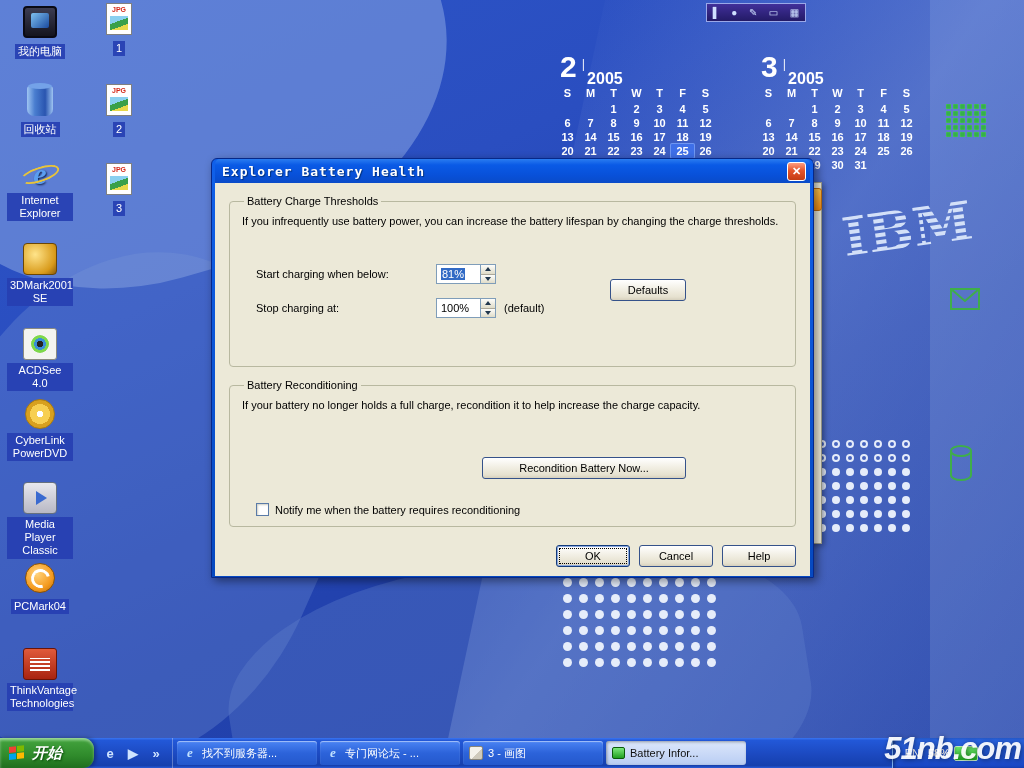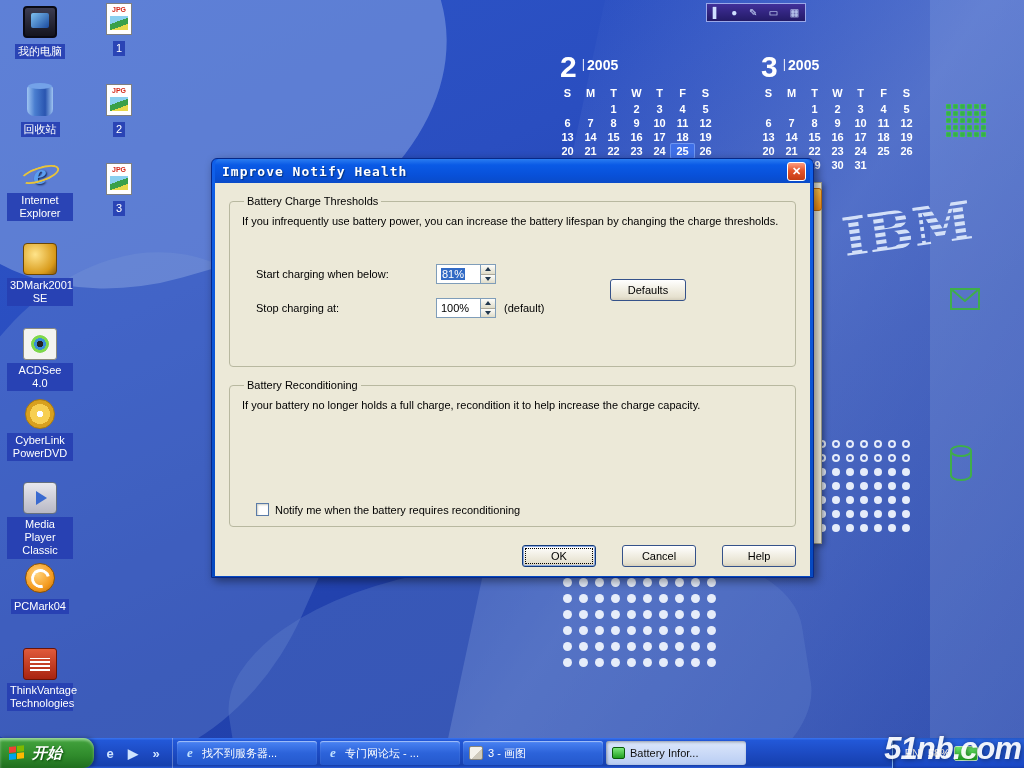--- a/index.html
+++ b/index.html
@@ -21,21 +21,21 @@
   .float-toolbar{position:absolute;left:706px;top:3px;width:100px;height:19px;z-index:3;
     background:linear-gradient(#41309a,#231a66);border:1px solid #9aa8e8;
     display:flex;align-items:center;justify-content:space-around;cursor:default}
   .ft-icon{color:#cfe0ff;font-size:10px;line-height:1}
 
   
   .cal-month{position:absolute;top:52px;color:#fff;z-index:2}
   .cal-head{display:flex;align-items:flex-start;height:34px;margin-left:4px}
   .cal-num{font-size:30px;font-weight:bold;line-height:30px}
   .cal-sep{font-size:13px;margin:4px 2px 0 5px;opacity:.85}
-  .cal-year{font-size:14px;margin-top:5px;font-weight:bold}
+  .cal-year{font-size:16px;margin-top:18px;font-weight:bold}
   .cal-row{display:flex}
   .cal-dayhead{margin-bottom:2px}
   .cal-cell{width:23px;height:14px;font-size:11px;font-weight:bold;text-align:center;line-height:14px}
   .cal-cell.hl{background:#3e6fe8;border-radius:1px;box-shadow:0 0 0 1px #6f97f2}
 
   
   .ibm-logo{position:absolute;left:838px;top:194px;z-index:2;transform:rotate(-8deg);opacity:.95}
   .green-grid{position:absolute;left:946px;top:104px;z-index:2;display:grid;grid-template-columns:repeat(6,5px);gap:2px}
   .gg-cell{width:5px;height:5px;background:#35b04a;box-shadow:inset 0 0 1px #9af2a6}
   .wall-svg{position:absolute;z-index:2}
@@ -109,21 +109,21 @@
   .spin-btn + .spin-btn{border-top:1px solid #aca899}
   .tri-up{width:0;height:0;border-left:3px solid transparent;border-right:3px solid transparent;border-bottom:4px solid #21374d}
   .tri-down{width:0;height:0;border-left:3px solid transparent;border-right:3px solid transparent;border-top:4px solid #21374d}
   .xp-btn{font-family:inherit;font-size:11px;height:22px;min-width:74px;padding:0 10px;cursor:pointer;
     background:linear-gradient(#ffffff,#f2efe4 45%,#e6e1cf 85%,#d6d0bd);border:1px solid #35528a;border-radius:3px;color:#000}
   .xp-btn.default{border-color:#123a7a;box-shadow:inset 0 0 0 1px #8aa8e0;outline:1px dotted #000;outline-offset:-4px}
   .defaults-btn{position:absolute;left:380px;top:72px;width:76px}
   .recond-btn{position:absolute;left:252px;top:66px;width:204px}
   .chk{position:absolute;display:flex;align-items:center;gap:6px;font-size:11px;cursor:pointer}
   .chk-box{width:13px;height:13px;background:#fff;border:1px solid #5a7ba8;box-shadow:inset 1px 1px 2px #cfcfc4;flex:none}
-  .dlg-actions{position:absolute;right:14px;bottom:9px;display:flex;gap:26px}
+  .dlg-actions{position:absolute;right:14px;bottom:9px;display:flex;gap:9px}
 
   
   .taskbar{position:absolute;left:0;bottom:0;width:1024px;height:30px;z-index:20;display:flex;align-items:stretch;
     background:linear-gradient(#3a76f2 0%,#2258d8 8%,#1c49c0 55%,#1640ae 92%,#2a5cd8 100%)}
   .start-btn{width:94px;flex:none;display:flex;align-items:center;gap:6px;padding-left:9px;cursor:pointer;
     background:linear-gradient(#5dbf58 0%,#3f9e3a 15%,#2f8a2b 60%,#1f6e1e 100%);
     border-radius:0 11px 11px 0;color:#fff;font-weight:bold;font-style:italic;font-size:15px;
     text-shadow:1px 1px 2px #0a4a0a;box-shadow:inset 0 2px 3px rgba(255,255,255,.4),2px 0 4px rgba(0,0,0,.35)}
   .win-flag{width:17px;height:15px;display:grid;grid-template-columns:7px 7px;grid-template-rows:6px 6px;gap:1px;transform:skewY(-6deg)}
   .win-flag i{display:block}
@@ -482,21 +482,21 @@
         <span class="jpg-tag">JPG</span>
         <span class="jpg-art"></span>
       </div><div class="icon-label">3</div></div>
   </div>
 
 <div class="bg-window"></div>
 <div class="orange-frag"></div>
 
 <div class="dialog">
   <div class="titlebar">
-    <span class="title">Improve Notify Health</span>
+    <span class="title">Explorer Battery Health</span>
     <span class="close-btn">
       <span>✕</span>
     </span>
   </div>
   <div class="dlg-body">
 
     <fieldset class="fs1">
       <legend>Battery Charge Thresholds</legend>
       <p class="desc">If you infrequently use battery power, you can increase the battery lifespan by changing the charge thresholds.</p>
 
@@ -528,20 +528,21 @@
       <span class="row-label" style="left:274px;top:91px">(default)</span>
 
       <button class="xp-btn defaults-btn">Defaults</button>
 
     </fieldset>
 
     <fieldset class="fs2">
       <legend>Battery Reconditioning</legend>
       <p class="desc">If your battery no longer holds a full charge, recondition it to help increase the charge capacity.</p>
 
+      <button class="xp-btn recond-btn">Recondition Battery Now...</button>
 
       <label class="chk" style="left:26px;top:112px">
         <span class="chk-box"></span>
         <span>Notify me when the battery requires reconditioning</span>
       </label>
     </fieldset>
 
     <div class="dlg-actions">
       <button class="xp-btn default">OK</button>
       <button class="xp-btn">Cancel</button>

